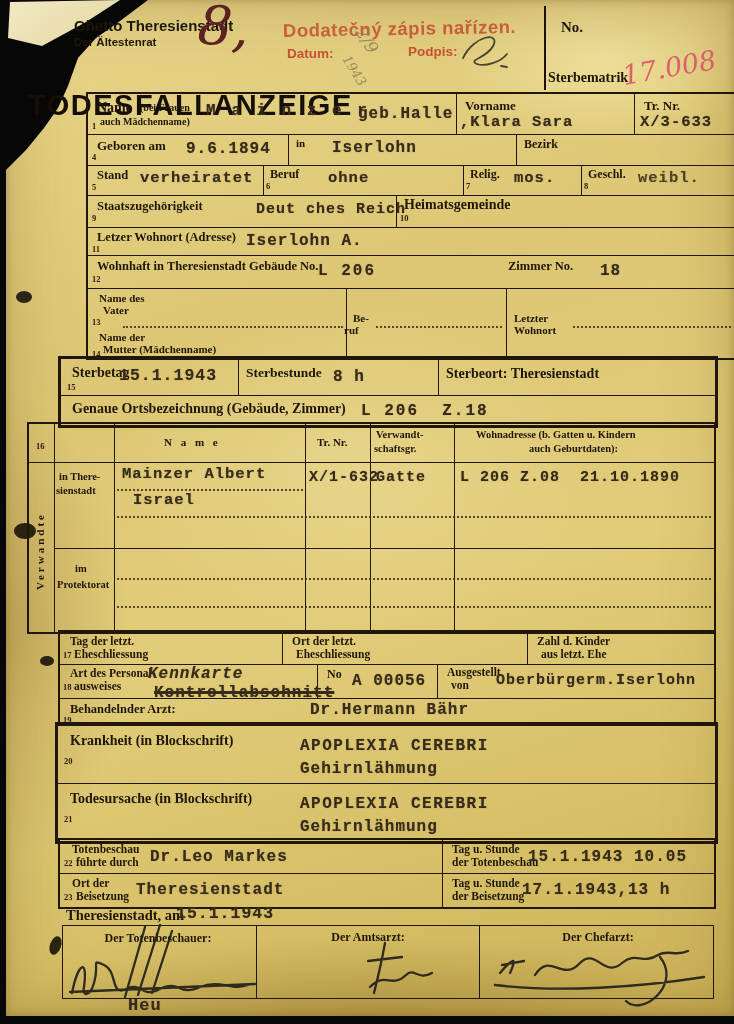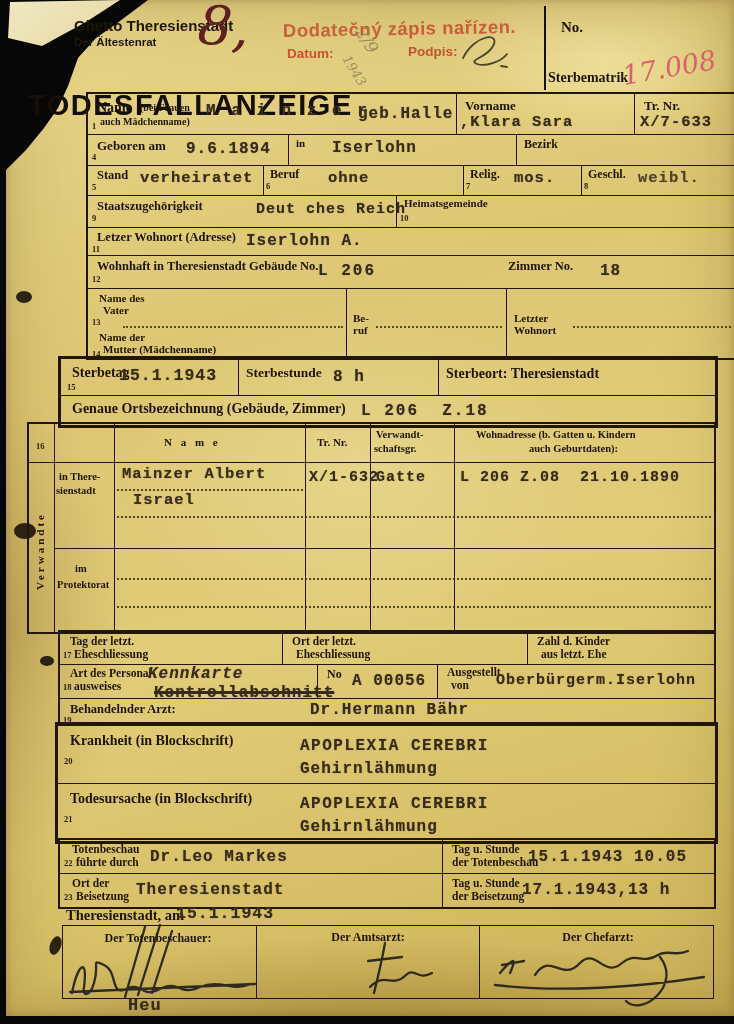--- a/index.html
+++ b/index.html
@@ -101,21 +101,21 @@
 
   <span class="prt" style="left:9px;top:7px;font-size:14px;">Name</span>
   <span class="prt" style="left:52px;top:9px;font-size:10px;">(bei Frauen</span>
   <span class="prt" style="left:12px;top:23px;font-size:10px;">auch Mädchenname)</span>
   <span class="num" style="left:4px;top:28px;">1</span>
   <span class="typ" style="left:118px;top:9px;font-size:16px;letter-spacing:3px;">M a i n z e r</span>
   <span class="typ" style="left:270px;top:12px;font-size:16px;">geb.Halle</span>
   <span class="prt" style="left:377px;top:5px;font-size:13px;">Vorname</span>
   <span class="typ" style="left:372px;top:21px;font-size:15.5px;">,Klara Sara</span>
   <span class="prt" style="left:556px;top:5px;font-size:13px;">Tr. Nr.</span>
-  <span class="typ" style="left:552px;top:21px;font-size:15.5px;">X/7-633</span>
+  <span class="typ" style="left:552px;top:21px;font-size:15.5px;">X/3-633</span>
 
   <span class="prt" style="left:9px;top:45px;font-size:13px;">Geboren am</span>
   <span class="num" style="left:4px;top:59px;">4</span>
   <span class="typ" style="left:98px;top:47px;font-size:16px;">9.6.1894</span>
   <span class="prt" style="left:208px;top:44px;font-size:11px;">in</span>
   <span class="typ" style="left:244px;top:46px;font-size:16px;">Iserlohn</span>
   <span class="prt" style="left:436px;top:44px;font-size:12px;">Bezirk</span>
 
   <span class="prt" style="left:9px;top:75px;font-size:12.5px;">Stand</span>
   <span class="num" style="left:4px;top:89px;">5</span>
@@ -126,41 +126,41 @@
   <span class="prt" style="left:382px;top:74px;font-size:12px;">Relig.</span>
   <span class="num" style="left:378px;top:88px;">7</span>
   <span class="typ" style="left:426px;top:77px;font-size:15.5px;">mos.</span>
   <span class="prt" style="left:500px;top:74px;font-size:12px;">Geschl.</span>
   <span class="num" style="left:496px;top:88px;">8</span>
   <span class="typ" style="left:550px;top:77px;font-size:15.5px;opacity:.85;">weibl.</span>
 
   <span class="prt" style="left:9px;top:106px;font-size:12.5px;">Staatszugehörigkeit</span>
   <span class="num" style="left:4px;top:120px;">9</span>
   <span class="typ" style="left:168px;top:108px;font-size:15px;">Deut ches Reich</span>
-  <span class="prt" style="left:316px;top:104px;font-size:11px;">Heimatsgemeinde</span>
+  <span class="prt" style="left:316px;top:104px;font-size:14px;">Heimatsgemeinde</span>
   <span class="num" style="left:312px;top:120px;">10</span>
 
   <span class="prt" style="left:9px;top:137px;font-size:12.5px;">Letzer Wohnort (Adresse)</span>
   <span class="num" style="left:4px;top:151px;">11</span>
   <span class="typ" style="left:158px;top:139px;font-size:16px;">Iserlohn A.</span>
 
   <span class="prt" style="left:9px;top:166px;font-size:12.5px;">Wohnhaft in Theresienstadt Gebäude No.</span>
   <span class="num" style="left:4px;top:181px;">12</span>
   <span class="typ" style="left:230px;top:169px;font-size:16px;letter-spacing:2px;">L 206</span>
   <span class="prt" style="left:420px;top:166px;font-size:12.5px;">Zimmer No.</span>
   <span class="typ" style="left:512px;top:169px;font-size:16px;">18</span>
 
   <span class="prt" style="left:11px;top:199px;font-size:11px;">Name des</span>
   <span class="prt" style="left:15px;top:211px;font-size:11px;">Vater</span>
   <span class="num" style="left:4px;top:224px;">13</span>
   <span class="prt" style="left:11px;top:238px;font-size:11px;">Name der</span>
   <span class="prt" style="left:15px;top:250px;font-size:11px;">Mutter (Mädchenname)</span>
   <span class="num" style="left:4px;top:256px;">14</span>
   <span class="prt" style="left:265px;top:219px;font-size:11px;">Be-</span>
-  <span class="prt" style="left:265px;top:231px;font-size:11px;">ruf</span>
+  <span class="prt" style="left:256px;top:231px;font-size:11px;">ruf</span>
   <span class="prt" style="left:426px;top:219px;font-size:11px;">Letzter</span>
   <span class="prt" style="left:426px;top:231px;font-size:11px;">Wohnort</span>
 </div>
 
 <div class="sec heavy" style="left:58px;top:356px;width:654px;height:66px;">
   <div class="hl" style="top:36px;"></div>
   <div class="vl" style="left:177px;top:0;height:36px;"></div>
   <div class="vl" style="left:377px;top:0;height:36px;"></div>
   <span class="prt" style="left:11px;top:7px;font-size:14px;">Sterbetag</span>
   <span class="num" style="left:6px;top:24px;">15</span>

